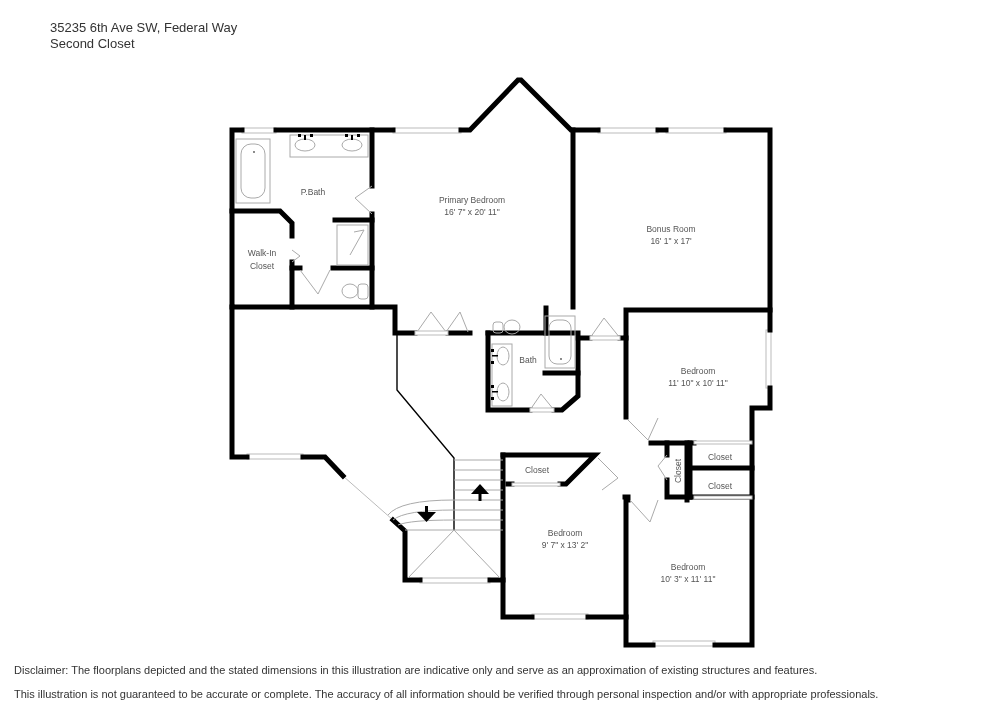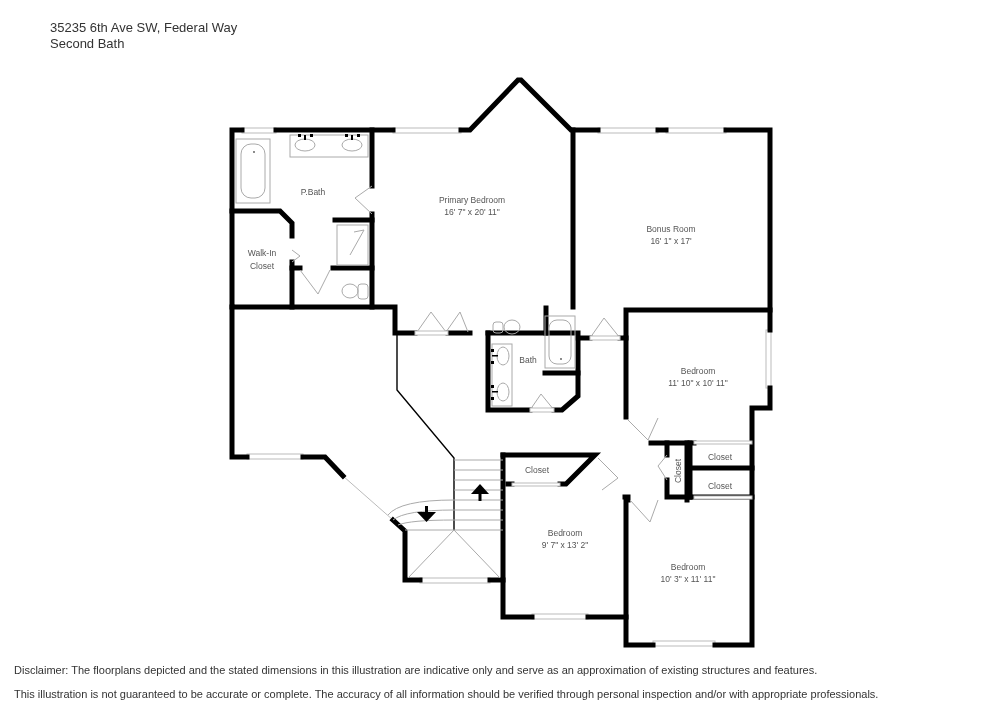--- a/index.html
+++ b/index.html
@@ -10,21 +10,21 @@
   .wall { stroke:#000; stroke-width:5; fill:none; stroke-linecap:square; }
   .thin { stroke:#000; stroke-width:1.4; fill:none; }
   .win { stroke:#bbb; stroke-width:1; fill:#fff; }
   .fix { stroke:#aaa; stroke-width:1; fill:none; }
   .lbl { font-family:"Liberation Sans", sans-serif; font-size:8.5px; fill:#555; text-anchor:middle; }
 </style>
 </head>
 <body>
 
 <div class="hdr" style="top:21px">35235 6th Ave SW, Federal Way</div>
-<div class="hdr" style="top:37px">Second Bath</div>
+<div class="hdr" style="top:37px">Second Closet</div>
 
 <svg width="1000" height="707" viewBox="0 0 1000 707">
 
   <g>
     <rect class="win" x="242" y="128" width="34" height="5"></rect>
     <rect class="win" x="393" y="128" width="68" height="5"></rect>
     <rect class="win" x="598" y="128" width="60" height="5"></rect>
     <rect class="win" x="666" y="128" width="60" height="5"></rect>
     <rect class="win" x="766" y="330" width="5" height="58"></rect>
     <rect class="win" x="247" y="454" width="56" height="5"></rect>

